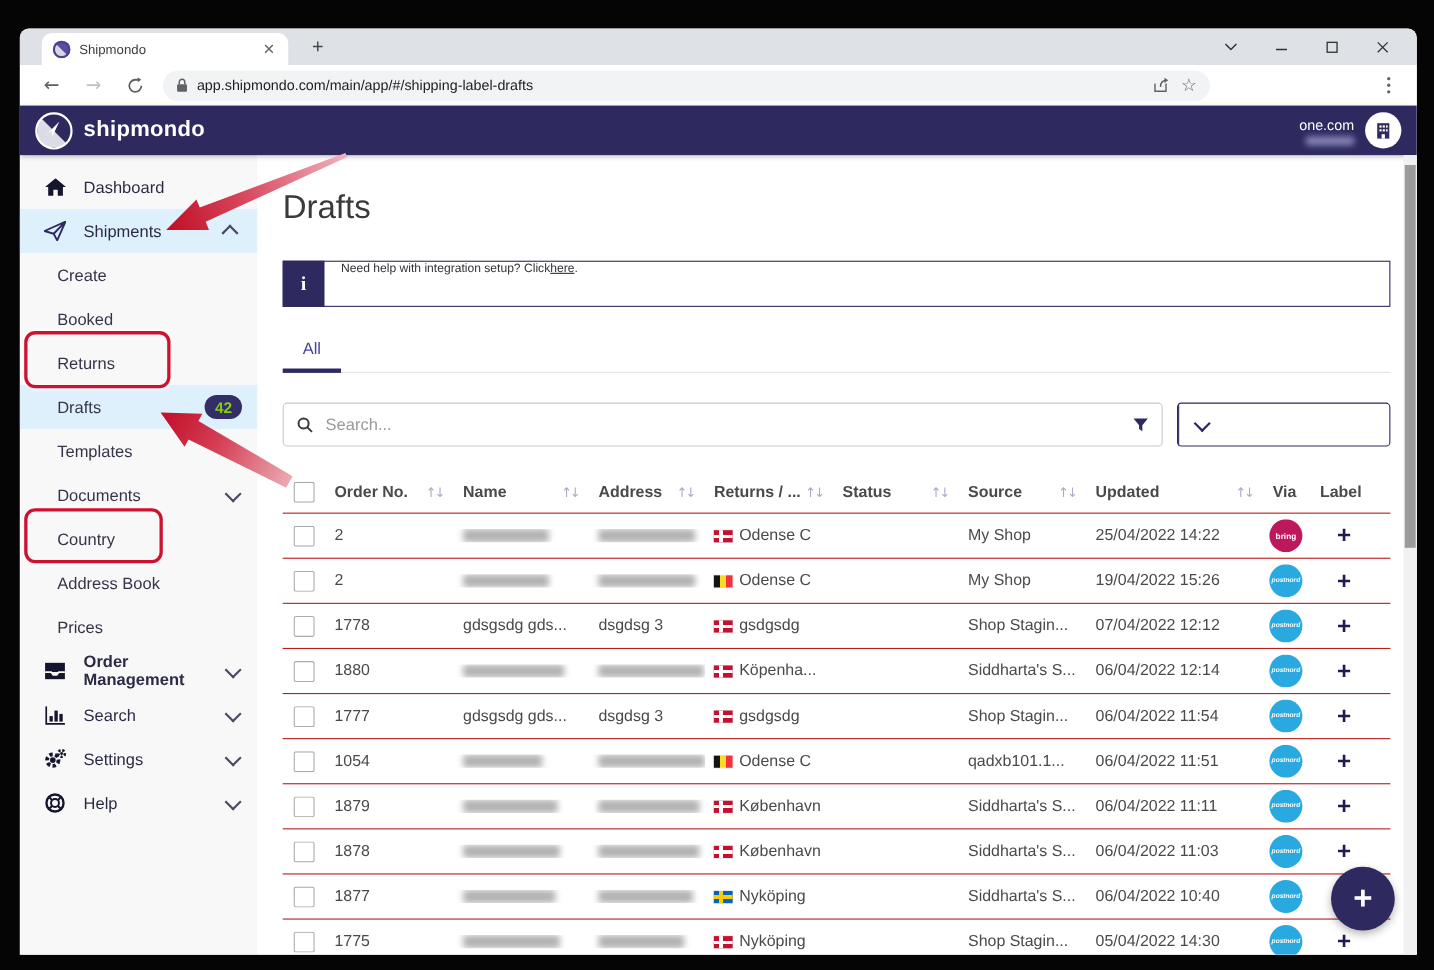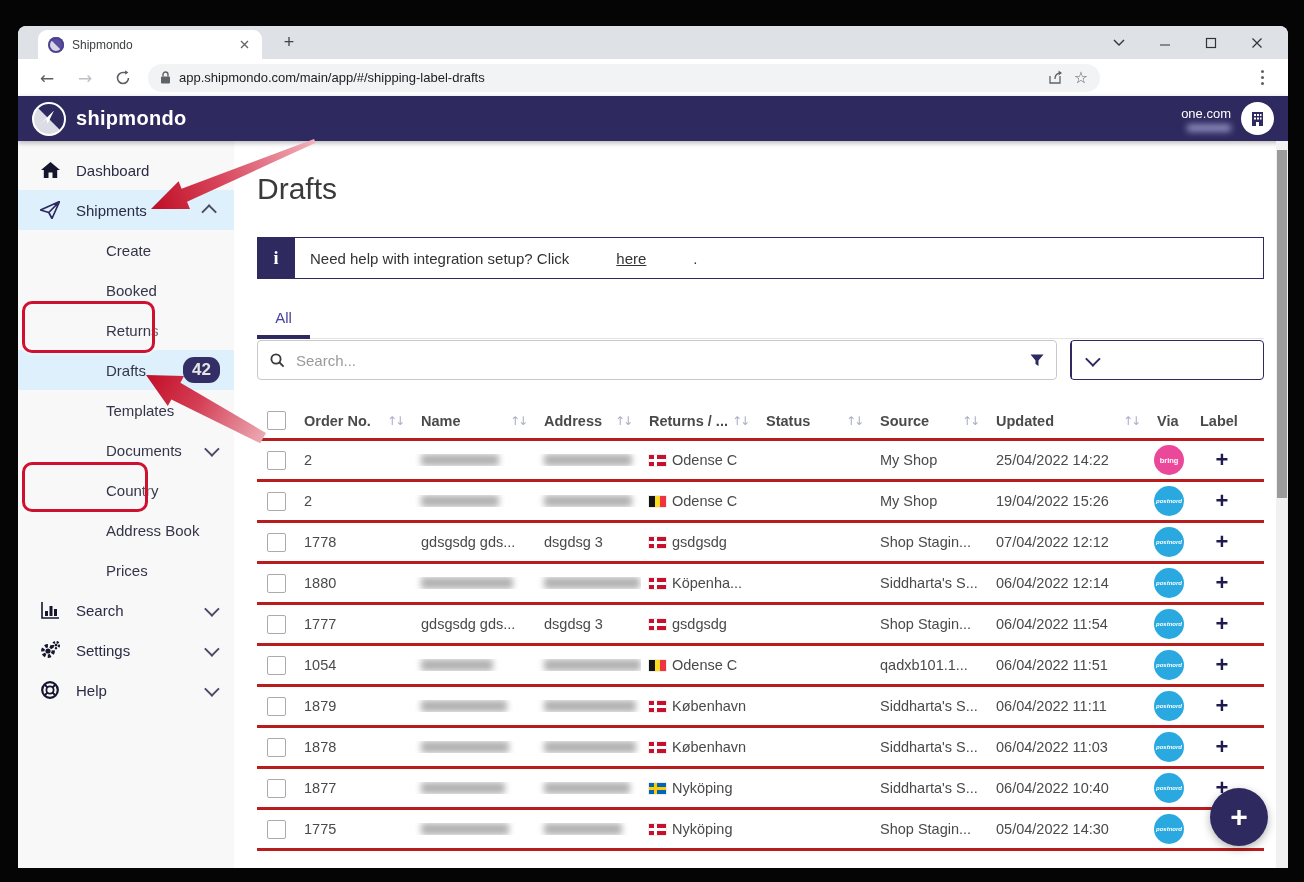--- a/index.html
+++ b/index.html
@@ -34,63 +34,63 @@
   .acct-texts{display:flex;flex-direction:column;align-items:flex-end;gap:3px;}
   .acct-name{color:#fff;font-size:13px;}
   .acct-blur{width:44px;height:8px;border-radius:2px;background:#8a87b8;filter:blur(3px);}
   .avatar{width:33px;height:33px;border-radius:50%;background:#fff;display:flex;align-items:center;justify-content:center;flex:none;}
 
   
   .content{position:absolute;top:115px;left:0;right:0;bottom:0;display:flex;}
   .sidebar{width:216px;background:#f8f8f8;padding-top:9px;box-sizing:border-box;position:relative;flex:none;}
   .side-item{height:40px;display:flex;align-items:center;position:relative;padding:0 12px 0 20px;box-sizing:border-box;font-size:15px;color:#2b2b45;}
   .side-item .ic{width:24px;margin-right:14px;display:flex;align-items:center;justify-content:center;color:#15152d;flex:none;}
-  .side-item.lvl2{padding-left:88px;color:#35354a;}
+  .side-item.lvl2{padding-left:34px;color:#35354a;}
   .side-item.active{background:#ddf0fb;}
   .side-item.bold{font-weight:700;}
   .side-item .spacer{flex:1;}
-  .badge{background:#332f66;color:#e5e5e5;font-size:17px;font-weight:700;border-radius:11px;padding:3px 9px;margin-right:2px;}
+  .badge{background:#332f66;color:#84cc16;font-size:14px;font-weight:700;border-radius:11px;padding:3px 9px;margin-right:2px;}
   .chev{width:9px;height:9px;border-right:2px solid #4a4a66;border-bottom:2px solid #4a4a66;flex:none;margin-right:6px;}
   .chev.down{transform:rotate(45deg) translateY(-2px);}
   .chev.up{transform:rotate(-135deg) translateY(-2px);}
 
   .main{flex:1;background:#fff;padding:31px 24px 0 23px;box-sizing:border-box;position:relative;overflow:hidden;}
   .page-title{font-size:30px;font-weight:400;color:#3a3a3a;margin:0 0 31px 0;}
   .banner{height:42px;border:1px solid #2e2a60;display:flex;align-items:stretch;margin-bottom:30px;box-sizing:border-box;}
   .banner-ic{width:38px;background:#2e2a60;color:#fff;display:flex;align-items:center;justify-content:center;font-family:"Liberation Serif",serif;font-weight:700;font-size:18px;flex:none;margin:-1px 0 -1px -1px;}
-  .banner-txt{display:flex;align-items:center;padding-left:15px;font-size:15px;color:#333;gap:47px;}
+  .banner-txt{display:flex;padding-left:15px;font-size:11px;color:#333;}
   .banner-txt a{color:#333;}
   .tabsrow{border-bottom:1px solid #e3e3e3;display:flex;}
   .ftab{width:53px;text-align:center;padding-bottom:12px;font-size:15px;color:#4643a0;position:relative;}
   .ftab.active:after{content:"";position:absolute;left:0;right:0;bottom:-1px;height:4px;background:#2e2a60;}
-  .controls{display:flex;margin-top:1px;gap:13px;border-radius:16px;}
+  .controls{display:flex;margin-top:27px;gap:13px;border-radius:16px;}
   .search{flex:1;height:40px;border:1px solid #c9c9c9;border-radius:4px;display:flex;align-items:center;padding:0 12px;box-sizing:border-box;}
   .search input{border:none;outline:none;flex:1;font-size:15px;color:#333;margin-left:9px;font-family:inherit;background:transparent;}
   .search input::placeholder{color:#9a9a9a;}
   .splitbtn{width:194px;height:40px;border:1px solid #2e2a60;border-radius:4px;display:flex;box-sizing:border-box;background:#fff;}
   .splitbtn .mainb{flex:1;display:flex;align-items:center;justify-content:center;font-size:15px;color:#2e2a60;}
   .splitbtn .dropb{width:44px;border-left:1px solid #2e2a60;display:flex;align-items:center;justify-content:center;}
   .splitbtn .chev{border-color:#2e2a60;}
 
   
   .table{margin-top:23px;}
-  .trow{display:grid;grid-template-columns:39px 117px 123px 105px 117px 114px 116px 161px 43px 60px;align-items:center;height:41px;border-bottom:3px solid #b91c1c;box-sizing:border-box;}
+  .trow{display:grid;grid-template-columns:39px 117px 123px 105px 117px 114px 116px 161px 43px 60px;align-items:center;height:41px;border-bottom:1px solid #b91c1c;box-sizing:border-box;}
   .trow.thead{height:38px;font-weight:700;color:#2e2a60;font-size:14.5px;}
   .tcell{padding-left:8px;font-size:14.5px;color:#4a4a4a;white-space:nowrap;overflow:hidden;display:flex;align-items:center;}
   .thead .tcell{justify-content:space-between;padding-right:10px;}
   .thead .tcell.nosort{justify-content:flex-start;}
   .sort{font-size:12px;color:#a9adc6;letter-spacing:-2px;font-family:"DejaVu Sans",sans-serif;font-weight:400;}
   .cb{width:19px;height:19px;border:1px solid #ababab;border-radius:2px;background:#fff;margin-left:10px;box-sizing:border-box;}
   .blurbar{height:12px;border-radius:2px;background:#9f9f9f;filter:blur(3px);opacity:.8;}
   .flag{width:17px;height:11px;flex:none;margin-right:6px;box-shadow:0 0 0 .5px rgba(0,0,0,.15);}
   .flag.dk{background-color:#c8102e;background-image:linear-gradient(to bottom,transparent 4px,#fff 4px,#fff 7px,transparent 7px),linear-gradient(to right,transparent 5px,#fff 5px,#fff 8px,transparent 8px);}
   .flag.se{background-color:#0065bd;background-image:linear-gradient(to bottom,transparent 4px,#fecc00 4px,#fecc00 7px,transparent 7px),linear-gradient(to right,transparent 5px,#fecc00 5px,#fecc00 8px,transparent 8px);}
   .flag.be{background:linear-gradient(to right,#141414 0 34%,#fdda24 34% 67%,#ef3340 67%);}
   .via-badge{width:30px;height:30px;border-radius:50%;display:flex;align-items:center;justify-content:center;color:#fff;margin-left:5px;flex:none;}
-  .via-badge.bring{background:#ec4899;font-size:7.5px;font-weight:700;}
+  .via-badge.bring{background:#be185d;font-size:7.5px;font-weight:700;}
   .via-badge.postnord{background:#29a9e0;font-size:6px;font-weight:700;font-style:italic;}
   .pluslbl{font-size:22px;font-weight:700;color:#1f1b50;margin:0 auto;line-height:1;}
 
   
   .anno-box{position:absolute;border:3px solid #cf1130;border-radius:10px;box-shadow:0 0 6px rgba(255,255,255,.85), inset 0 0 4px rgba(255,255,255,.5);z-index:20;}
   .anno-box.shipments{left:4px;top:160px;width:127px;height:46px;}
   .anno-box.drafts{left:4px;top:321px;width:120px;height:44px;}
   .anno-arrow{position:absolute;z-index:21;pointer-events:none;}
   .anno-arrow.a1{left:125px;top:105px;}
   .anno-arrow.a2{left:110px;top:318px;}
@@ -251,20 +251,31 @@
             <span class="spacer"></span>
           </div>
           <div class="side-item lvl2">
             <span>Address Book</span>
             <span class="spacer"></span>
           </div>
           <div class="side-item lvl2">
             <span>Prices</span>
             <span class="spacer"></span>
           </div>
+          <div class="side-item lvl1 bold">
+            <span class="ic">
+              <svg width="20" height="16" viewBox="0 0 20 16">
+                <path d="M1 0.5 H19 V15.5 H1 Z M1 9 H6.5 L8.5 11.5 H11.5 L13.5 9 H19" fill="#15152d"></path>
+                <path d="M1 9 H6.5 L8.5 11.5 H11.5 L13.5 9 H19" fill="none" stroke="#f8f8f8" stroke-width="1.6"></path>
+              </svg>
+            </span>
+            <span>Order Management</span>
+            <span class="spacer"></span>
+            <span class="chev down"></span>
+          </div>
           <div class="side-item lvl1">
             <span class="ic">
               <svg width="19" height="17" viewBox="0 0 19 17">
                 <path d="M1 0 V16 H18" stroke="#15152d" stroke-width="1.6" fill="none"></path>
                 <rect x="4" y="9" width="3" height="5" fill="#15152d"></rect>
                 <rect x="8.5" y="4" width="3" height="10" fill="#15152d"></rect>
                 <rect x="13" y="7" width="3" height="7" fill="#15152d"></rect>
               </svg>
             </span>
             <span>Search</span>

